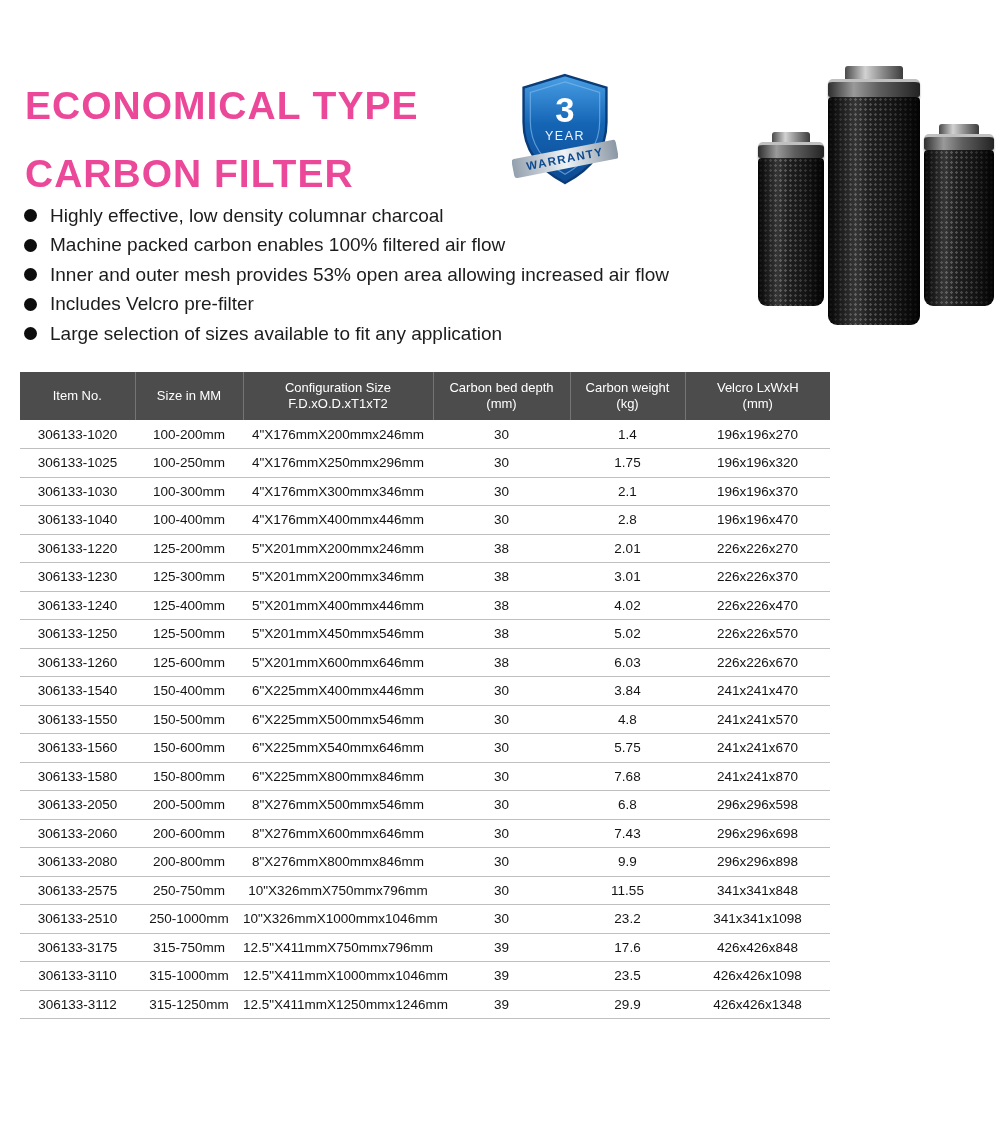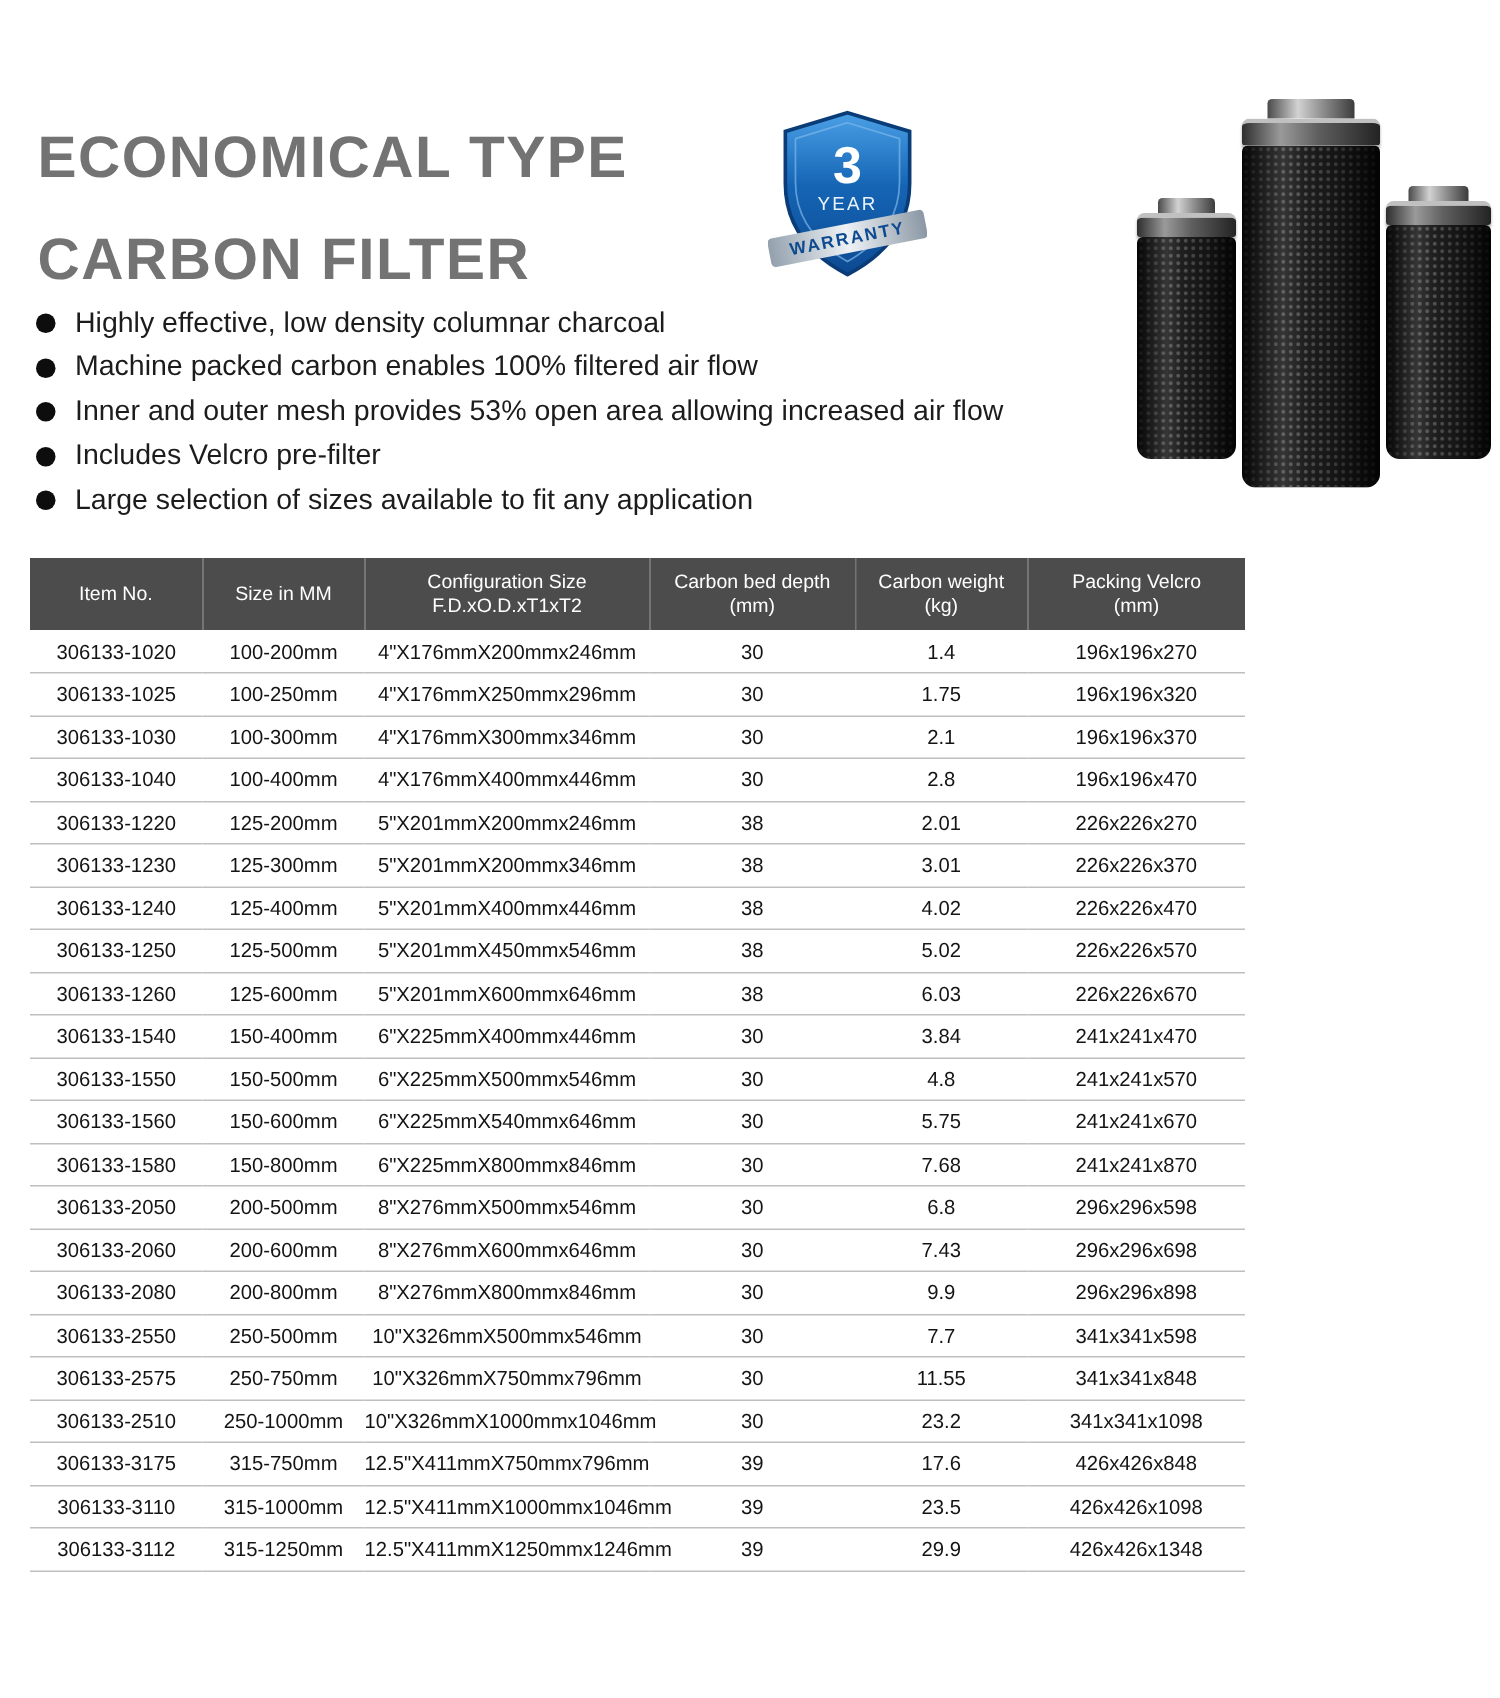--- a/index.html
+++ b/index.html
@@ -2,21 +2,21 @@
 <html><head>
 <meta charset="utf-8">
 <style>
   * { margin:0; padding:0; box-sizing:border-box; }
   html,body { background:#ffffff; }
   body { width:1000px; height:1132px; font-family:"Liberation Sans", sans-serif; position:relative; }
   .page { position:relative; width:1000px; height:1132px; overflow:hidden; background:#fff; }
 
   
   .title { position:absolute; left:25px; top:72px; font-weight:900; font-size:39px;
-           letter-spacing:1px; color:#737373; line-height:68px; }
+           letter-spacing:1px; color:#ec4899; line-height:68px; }
   .title span { display:block; }
 
   
   .features { position:absolute; left:24px; top:201px; list-style:none; }
   .features li { display:flex; align-items:center; height:29.5px; font-size:19px; color:#1c1c1c; }
   .bullet { width:13px; height:13px; background:#0d0d0d; border-radius:50%; margin-right:13px; flex:none; }
 
   
   .badge { position:absolute; left:512px; top:70px; width:106px; height:122px; }
   .badge svg { width:100%; height:100%; }
@@ -157,21 +157,21 @@
           </th>
           <th>
             <div>Carbon bed depth</div>
             <div>(mm)</div>
           </th>
           <th>
             <div>Carbon weight</div>
             <div>(kg)</div>
           </th>
           <th>
-            <div>Packing Velcro</div>
+            <div>Velcro LxWxH</div>
             <div>(mm)</div>
           </th>
         </tr>
     </thead>
     <tbody>
         <tr>
           <td>306133-1020</td>
           <td>100-200mm</td>
           <td>4"X176mmX200mmx246mm</td>
           <td>30</td>
@@ -290,28 +290,20 @@
           <td>7.43</td>
           <td>296x296x698</td>
         </tr>
         <tr>
           <td>306133-2080</td>
           <td>200-800mm</td>
           <td>8"X276mmX800mmx846mm</td>
           <td>30</td>
           <td>9.9</td>
           <td>296x296x898</td>
-        </tr>
-        <tr>
-          <td>306133-2550</td>
-          <td>250-500mm</td>
-          <td>10"X326mmX500mmx546mm</td>
-          <td>30</td>
-          <td>7.7</td>
-          <td>341x341x598</td>
         </tr>
         <tr>
           <td>306133-2575</td>
           <td>250-750mm</td>
           <td>10"X326mmX750mmx796mm</td>
           <td>30</td>
           <td>11.55</td>
           <td>341x341x848</td>
         </tr>
         <tr>

